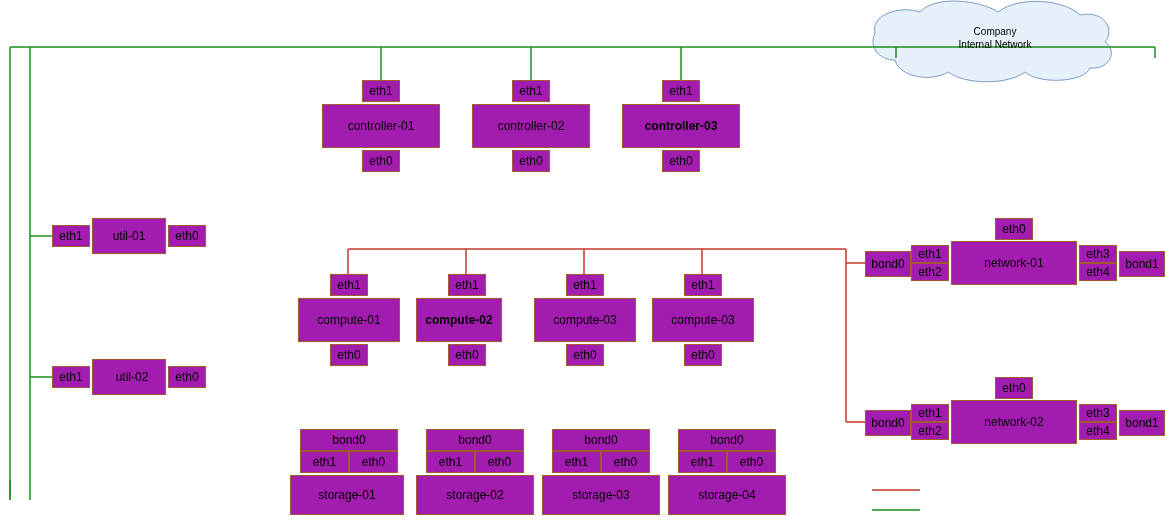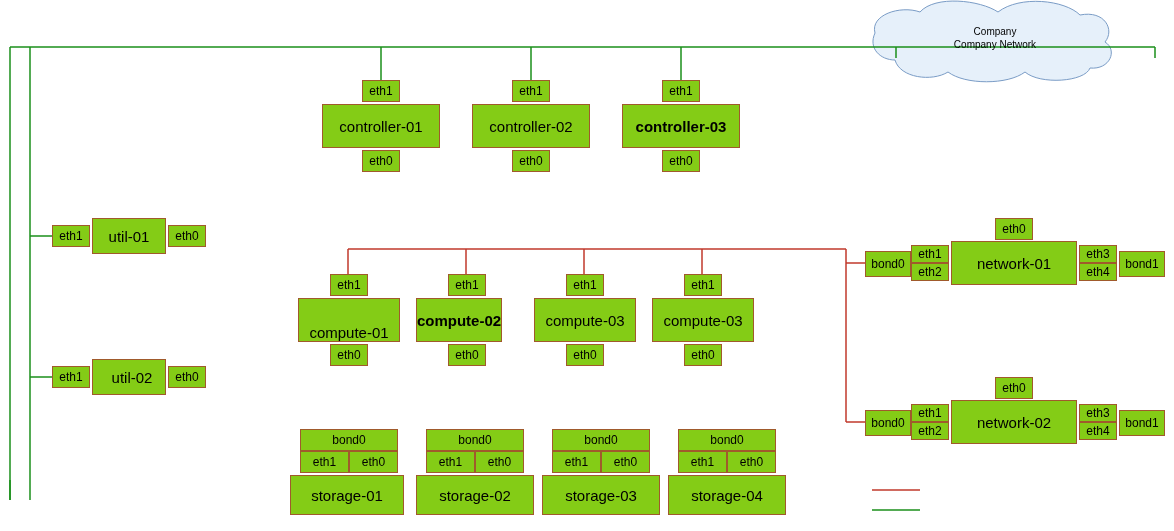--- a/index.html
+++ b/index.html
@@ -17,31 +17,31 @@
   }
   svg.lines {
     position: absolute;
     left: 0; top: 0;
     width: 1174px;
     height: 531px;
     pointer-events: none;
   }
   .box {
     position: absolute;
-    background: #84cc16;
+    background: #a21caf;
     border: 1px solid #a05a2c;
     box-sizing: border-box;
     display: flex;
     align-items: center;
     justify-content: center;
     text-align: center;
     white-space: nowrap;
   }
   .port { font-size: 12px; }
-  .node { font-size: 15px; }
+  .node { font-size: 12px; }
   .cloud-label {
     position: absolute;
     text-align: center;
     font-size: 10px;
     line-height: 1.3;
     width: 170px;
   }
 </style>
 </head>
 <body>
@@ -100,21 +100,21 @@
   </g>
 
   <g stroke-width="1.5">
     <line x1="872" y1="490" x2="920" y2="490" stroke="#c0392b"></line>
     <line x1="872" y1="510" x2="920" y2="510" stroke="#1a8f1a"></line>
   </g>
 </svg>
 
 <div class="cloud-label" style="left:910px; top:25px;">
   <span>Company</span><br>
-  <span>Company Network</span>
+  <span>Internal Network</span>
 </div>
 
 <div class="box port" style="left:362px; top:80px; width:38px; height:22px;">
       <span>eth1</span>
     </div>
 <div class="box node" style="left:322px; top:104px; width:118px; height:44px;">
       <span>controller-01</span>
     </div>
 <div class="box port" style="left:362px; top:150px; width:38px; height:22px;">
       <span>eth0</span>
@@ -156,21 +156,21 @@
 <div class="box node" style="left:92px; top:359px; width:74px; height:36px;padding-left:6px;">
       <span>util-02</span>
     </div>
 <div class="box port" style="left:168px; top:366px; width:38px; height:22px;">
       <span>eth0</span>
     </div>
 
 <div class="box port" style="left:330px; top:274px; width:38px; height:22px;">
       <span>eth1</span>
     </div>
-<div class="box node" style="left:298px; top:298px; width:102px; height:44px;align-items:flex-end;">
+<div class="box node" style="left:298px; top:298px; width:102px; height:44px;">
       <span>compute-01</span>
     </div>
 <div class="box port" style="left:330px; top:344px; width:38px; height:22px;">
       <span>eth0</span>
     </div>
 
 <div class="box port" style="left:448px; top:274px; width:38px; height:22px;">
       <span>eth1</span>
     </div>
 <div class="box node" style="left:416px; top:298px; width:86px; height:44px;font-weight:bold;">

